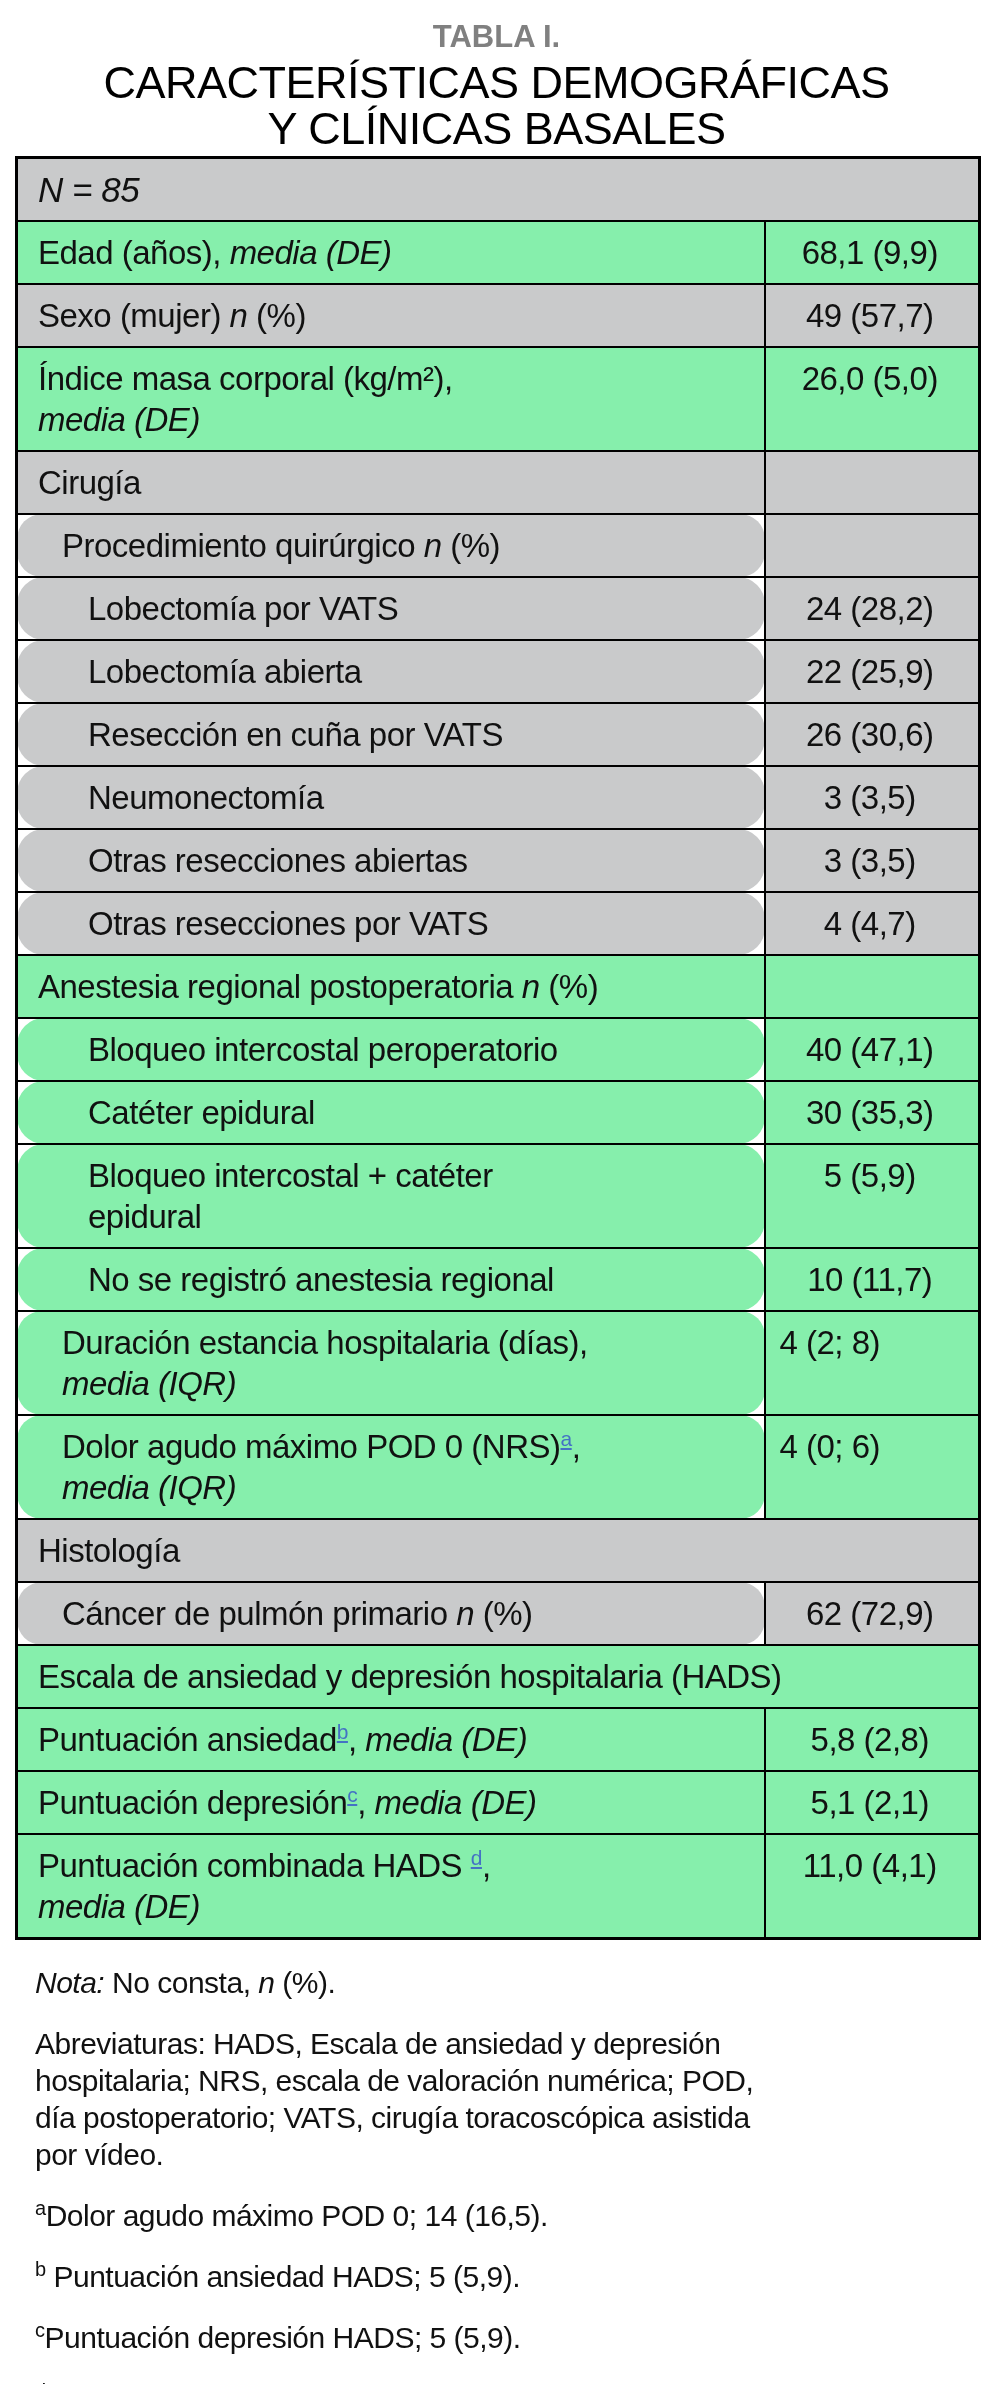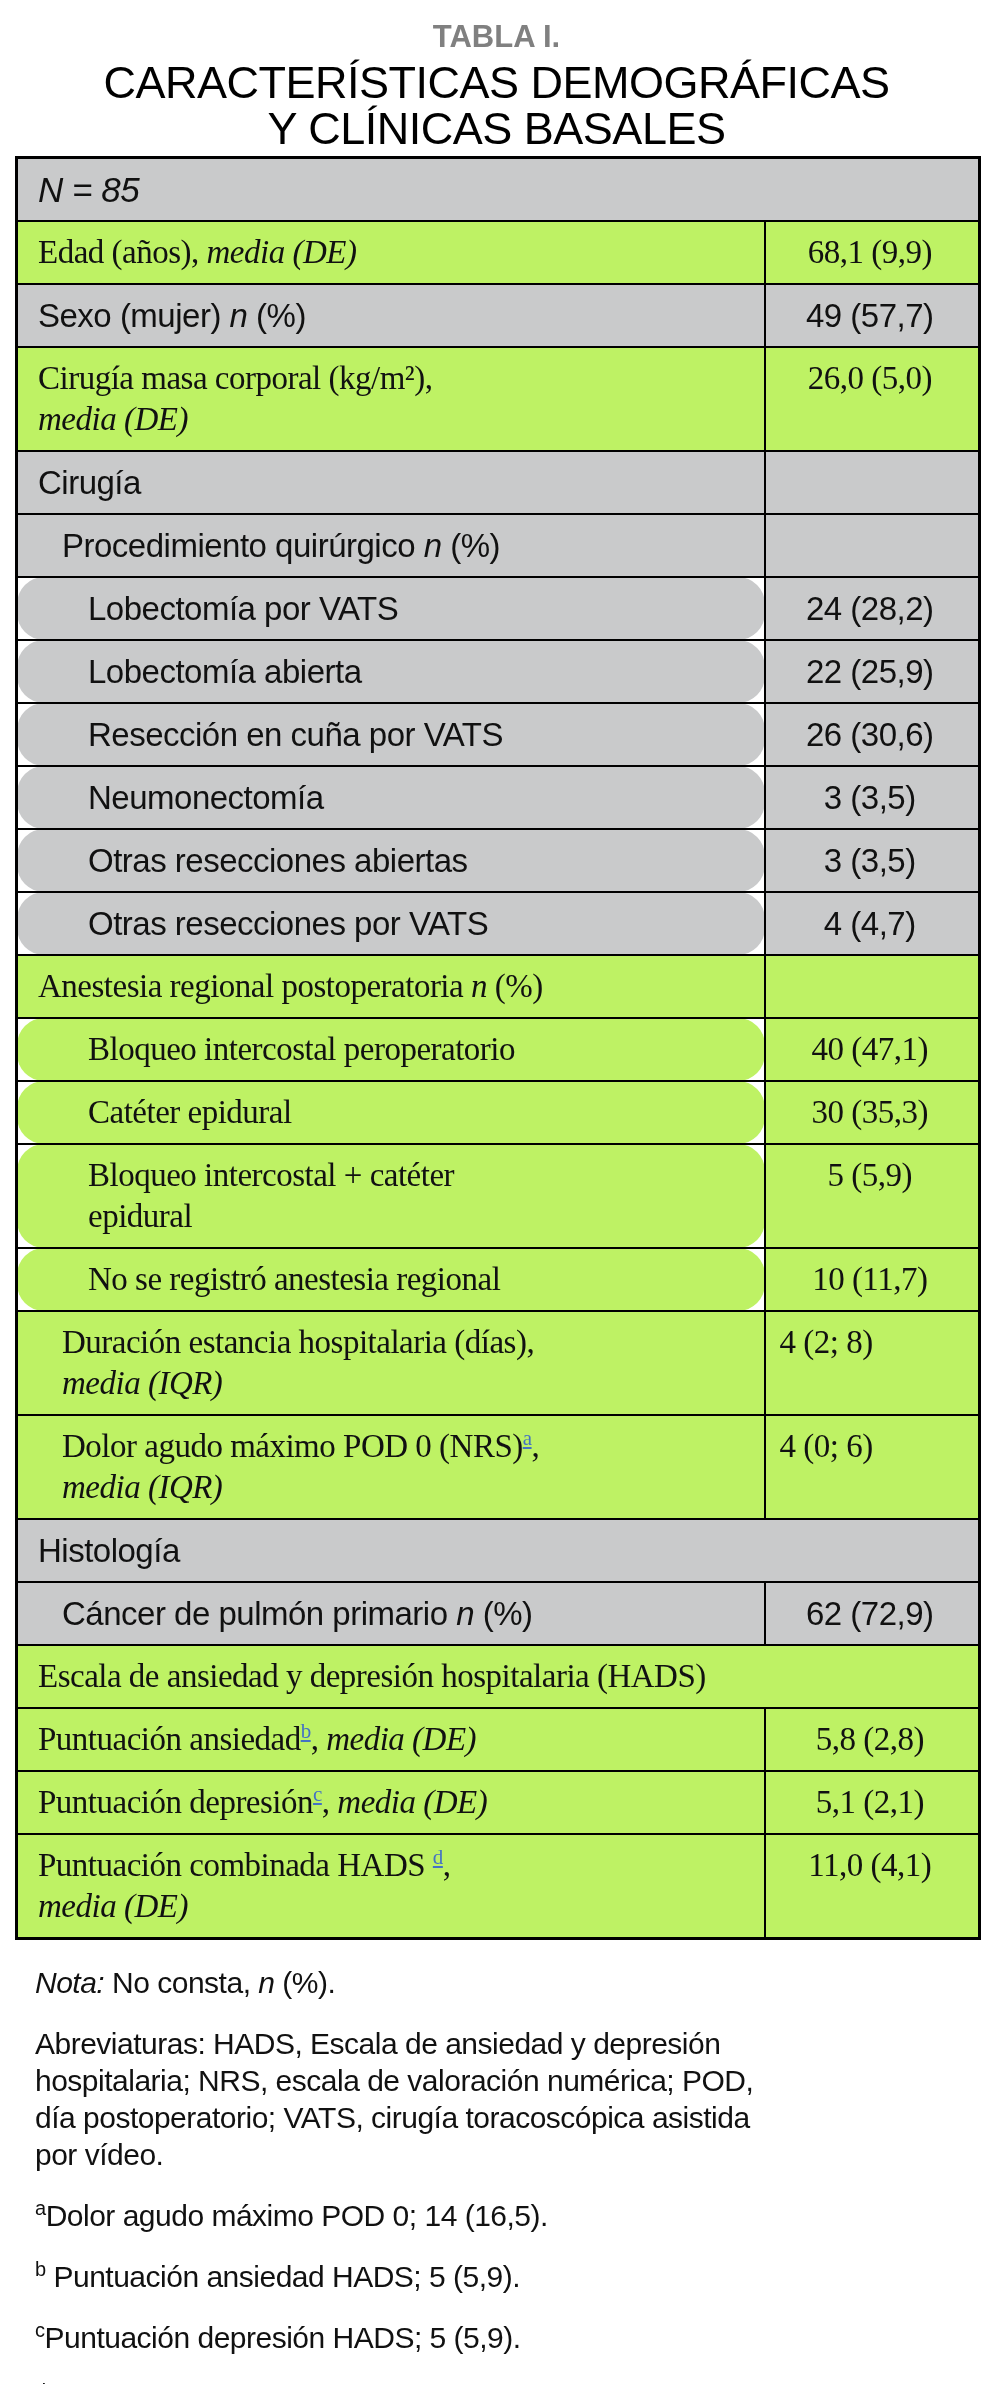--- a/index.html
+++ b/index.html
@@ -29,26 +29,26 @@
   col.c2{width:215px;}
   td{
     border:2px solid var(--border);
     vertical-align:top;
     font-size:33px;line-height:41px;letter-spacing:-0.5px;
     padding:10px 10px 10px 0;
     white-space:pre-wrap;
     word-wrap:break-word;
   }
   td.label{padding-left:20px;}
-  td.label.ind1{padding-left:44px;}
+  td.label.ind1{padding-left:44px;border-radius:25px;}
   td.label.ind2{padding-left:70px;border-radius:27px;}
   td.value{text-align:center;padding-left:4px;padding-right:8px;}
   td.value.left{text-align:left;padding-left:14px;}
   tr.grey td{background:var(--grey);}
-  tr.white td{background:#bef264;font-family:Liberation Serif, serif;}
+  tr.white td{background:#86efac;}
   .it{font-style:italic;}
   .bit{font-style:italic;font-weight:normal;}
   td.header-cell{font-size:35px;}
   sup{font-size:21px;line-height:0;}
   sup.supb{color:var(--supblue);text-decoration:underline;}
   sup.supn{font-size:20px;color:var(--text);}
   .notes{
     margin:12px 0 0 35px;width:930px;
     font-size:30px;line-height:37px;letter-spacing:-0.5px;
   }
@@ -76,21 +76,21 @@
         </tr>
         <tr class="white">
           <td class="label"><span>Edad (años), </span><span class="it">media (DE)</span></td>
           <td class="value">68,1 (9,9)</td>
         </tr>
         <tr class="grey">
           <td class="label"><span>Sexo (mujer) </span><span class="it">n</span><span> (%)</span></td>
           <td class="value">49 (57,7)</td>
         </tr>
         <tr class="white">
-          <td class="label"><span>Cirugía masa corporal (kg/m²),
+          <td class="label"><span>Índice masa corporal (kg/m²),
 </span><span class="it">media (DE)</span></td>
           <td class="value">26,0 (5,0)</td>
         </tr>
         <tr class="grey">
           <td class="label"><span>Cirugía</span></td>
           <td class="value"></td>
         </tr>
         <tr class="grey">
           <td class="label ind1"><span>Procedimiento quirúrgico </span><span class="it">n</span><span> (%)</span></td>
           <td class="value"></td>

